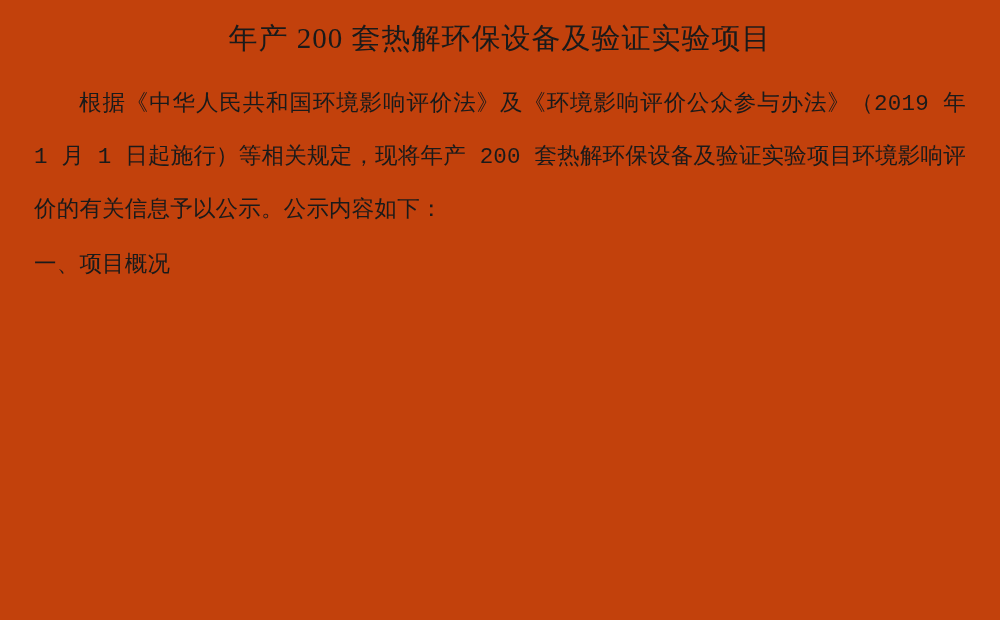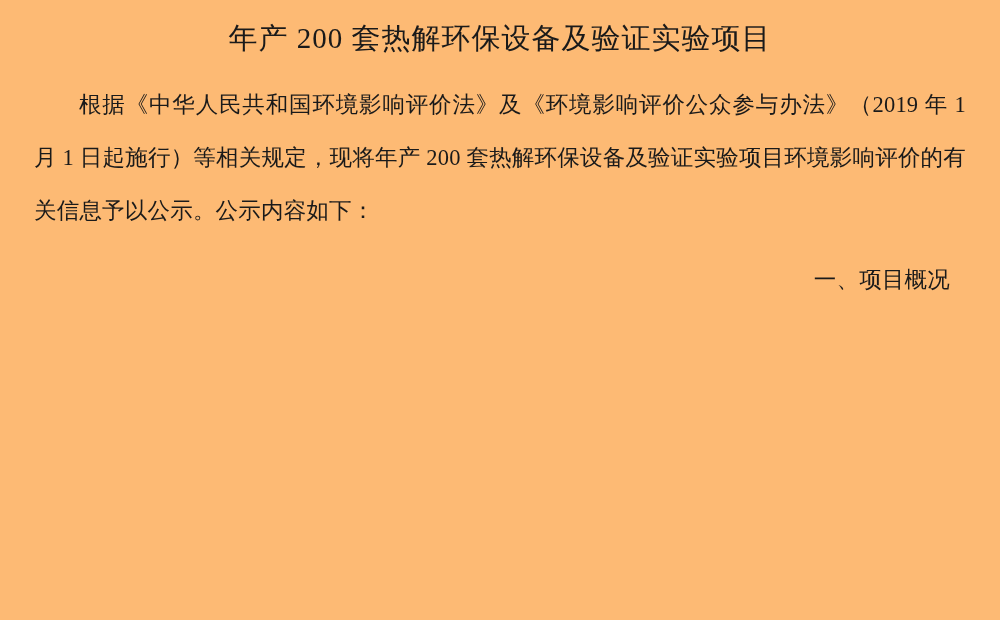--- a/index.html
+++ b/index.html
@@ -14,21 +14,21 @@
     overflow: hidden;
     font-family: "Liberation Serif", "DejaVu Serif", serif;
     color: #1a1a1a;
   }
   .page {
     position: relative;
     width: 1000px;
     height: 620px;
     box-sizing: border-box;
     padding: 10px 34px 0 34px;
-    background: #fdba74;
+    background: #c2410c;
   }
   .doc-title {
     text-align: center;
     font-size: 29px;
     line-height: 48px;
     font-weight: normal;
     letter-spacing: 1px;
     margin: 0;
     padding: 0;
   }
@@ -42,28 +42,28 @@
   p.body-text {
     font-size: 22.5px;
     line-height: 53px;
     margin: 0;
     text-align: justify;
     text-justify: inter-ideograph;
     letter-spacing: 0.2px;
   }
   p.indent {
     text-indent: 2em;
+    font-family: Liberation Mono, monospace;
   }
   .section-heading {
     font-size: 22.5px;
     line-height: 53px;
-    margin: 16px;
+    margin: 0;
     font-weight: normal;
     letter-spacing: 0.2px;
-    text-align: right;
   }
   sup {
     font-size: 0.62em;
     vertical-align: super;
     line-height: 0;
   }
 </style>
 </head>
 <body>
 

